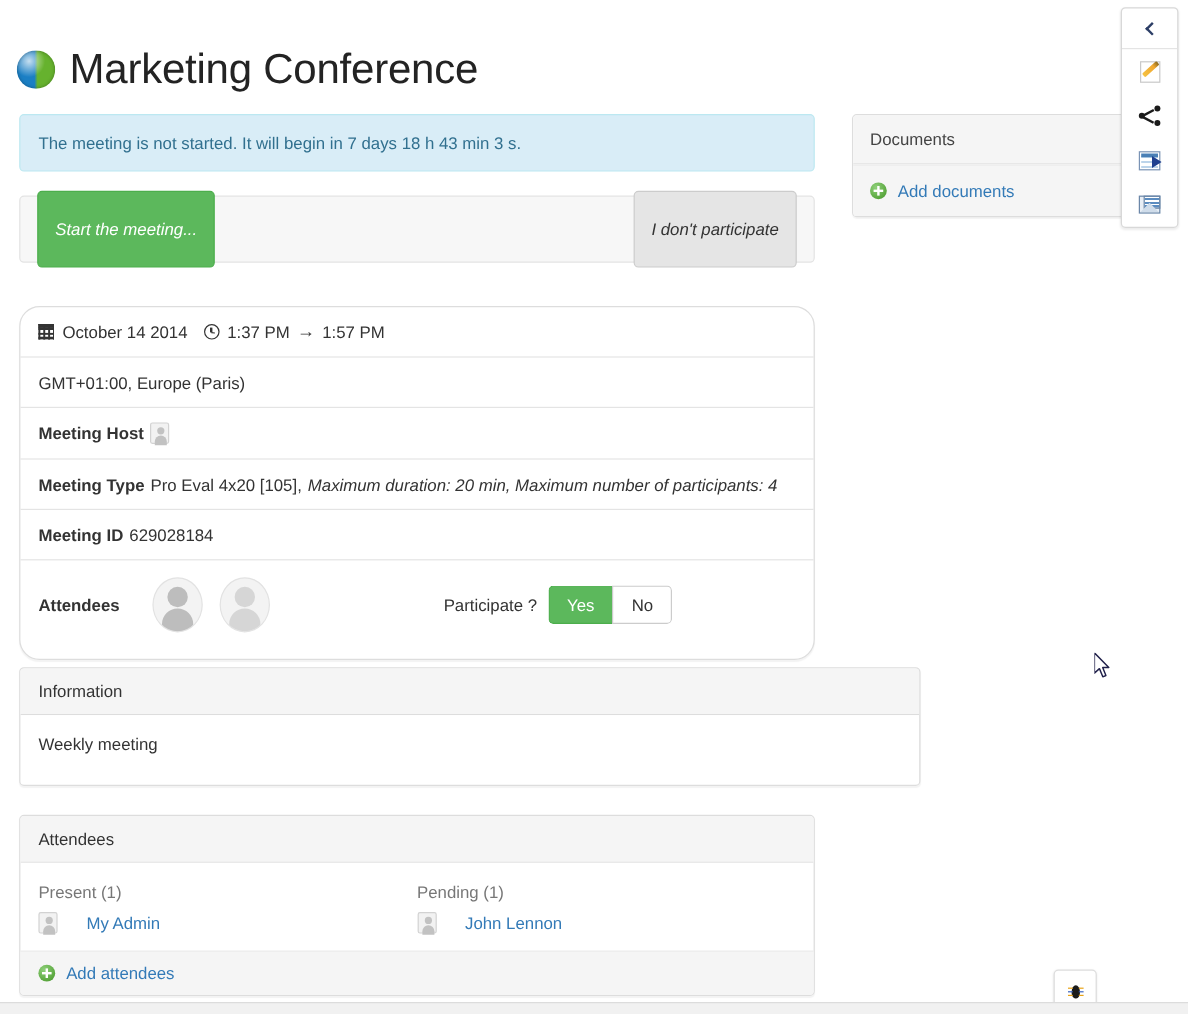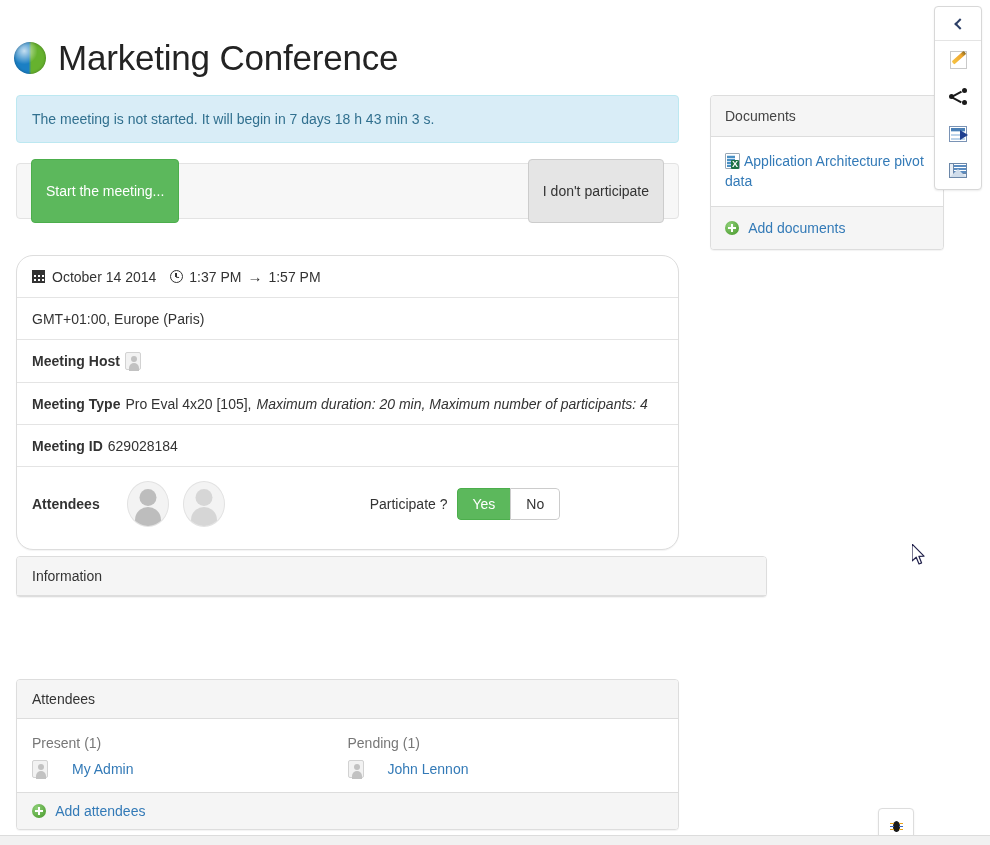--- a/index.html
+++ b/index.html
@@ -90,20 +90,21 @@
     justify-content: space-between;
     padding: 0 14px;
   }
   .btn {
     font-family: "Liberation Sans", sans-serif;
     font-size: 14px;
     border-radius: 4px;
     cursor: pointer;
     padding: 22px 14px;
     line-height: 1.3;
+    font-style: italic;
   }
   .btn-success {
     background: #5cb85c;
     border: 1px solid #4cae4c;
     color: #fff;
   }
   .btn-default {
     background: #e5e5e5;
     border: 1px solid #ccc;
     color: #333;
@@ -416,20 +417,21 @@
         <div class="btn-group">
           <div class="tgl active">Yes</div>
           <div class="tgl">No</div>
         </div>
       </div>
     </div>
   </div>
 
   <div class="panel info-panel">
     <div class="panel-heading">Information</div>
+    <div class="panel-body">Weekly meeting</div>
   </div>
 
   <div class="panel att-panel">
     <div class="panel-heading">Attendees</div>
     <div class="att-cols">
       <div class="att-col">
         <div class="hdr">Present (1)</div>
         <div class="att-name-row">
           <span class="mini-avatar"></span>
           <a class="att-link" href="#">My Admin</a>
@@ -444,23 +446,20 @@
       </div>
     </div>
     <div class="panel-footer">
       <span class="plus-icon"></span>
       <a class="att-link" href="#">Add attendees</a>
     </div>
   </div>
 
   <div class="panel doc-panel">
     <div class="panel-heading">Documents</div>
-    <div class="doc-body">
-      <span class="xls-icon"></span><a class="doc-link" href="#">Application Architecture pivot data</a>
-    </div>
     <div class="panel-footer">
       <span class="plus-icon"></span>
       <a class="doc-link" href="#">Add documents</a>
     </div>
   </div>
 
   <div class="toolbar">
     <div class="tb-collapse">
       <span class="chev"></span>
     </div>

